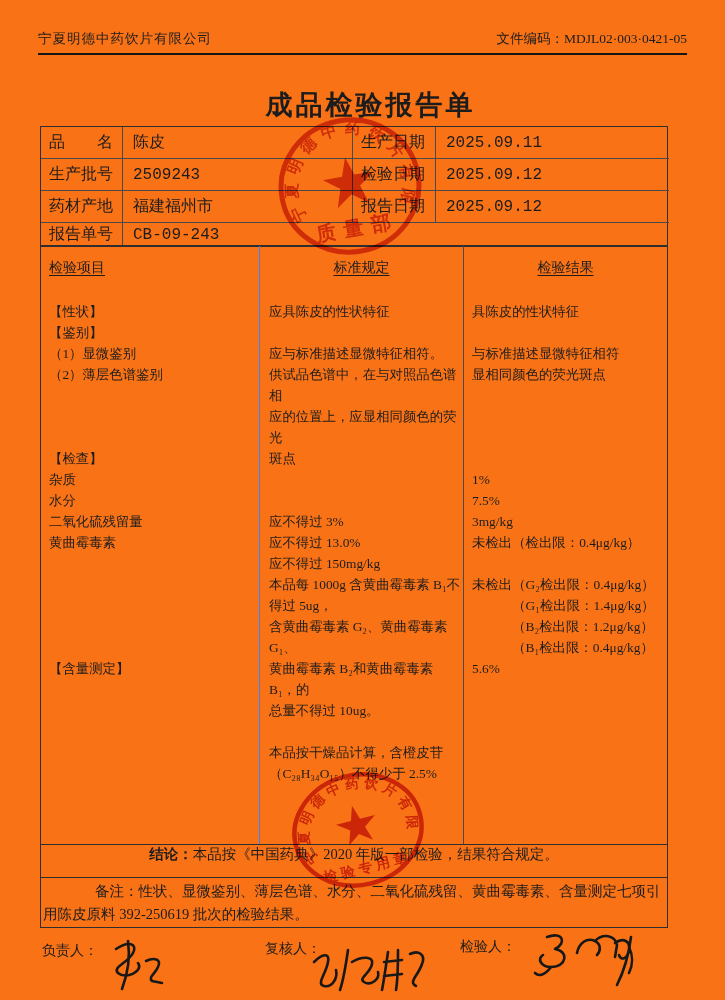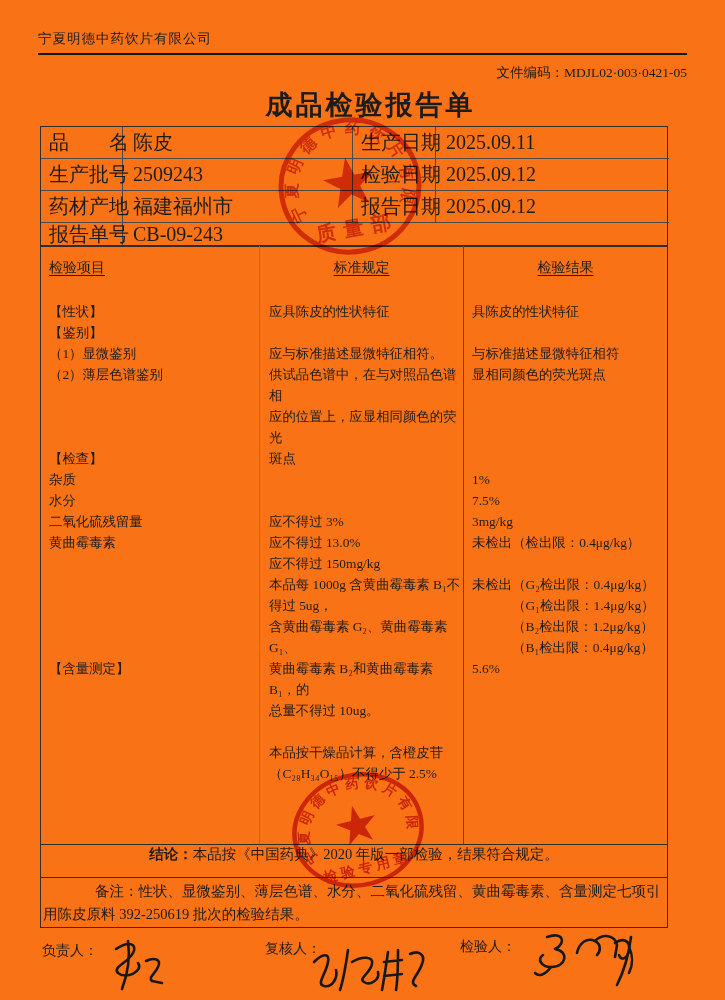--- a/index.html
+++ b/index.html
@@ -4,30 +4,30 @@
 <style>
   html,body { margin:0; padding:0; background:#e8e8e8; }
   .page {
     position:relative; width:725px; height:1000px; margin:0 auto;
     background:#f97316; overflow:hidden;
     font-family:"Liberation Serif","DejaVu Serif",serif;
     color:#1c1c1c;
   }
   
   .company   { position:absolute; left:38px; top:30px; font-size:13.5px; letter-spacing:1px; }
-  .doccode   { position:absolute; right:38px; top:30px; font-size:13.5px;margin-top:34px; }
+  .doccode   { position:absolute; right:38px; top:30px; font-size:13.5px; }
   .toprule   { position:absolute; left:38px; top:53px; width:649px; border-top:2px solid #161616; }
   .title     { position:absolute; left:0; top:79px; width:100%; margin:8px; text-align:center;
                font-size:27px; font-weight:bold; letter-spacing:3px; }
   
   .info-grid {
     position:absolute; left:40px; top:126px; width:628px;
     display:grid; grid-template-columns:82px 230px 83px 233px;
     grid-template-rows:32px 32px 32px 23px;
-    border:1.5px solid #2e2e2e; box-sizing:border-box; font-size:20px;
+    border:1.5px solid #2e2e2e; box-sizing:border-box; font-size:16px;font-family:Liberation Mono, monospace;
   }
   .cell { display:flex; align-items:center; padding-left:8px; box-sizing:border-box;
           border-right:1px solid #4a4a4a; border-bottom:1px solid #4a4a4a; white-space:nowrap; }
   .cell.value { padding-left:10px; }
   .cell.last-col { border-right:none; }
   .cell.last-row { border-bottom:none; }
   .cell.span3 { grid-column:2 / 5; border-right:none; }
   
   .main {
     position:absolute; left:40px; top:245px; width:628px; height:600px;

